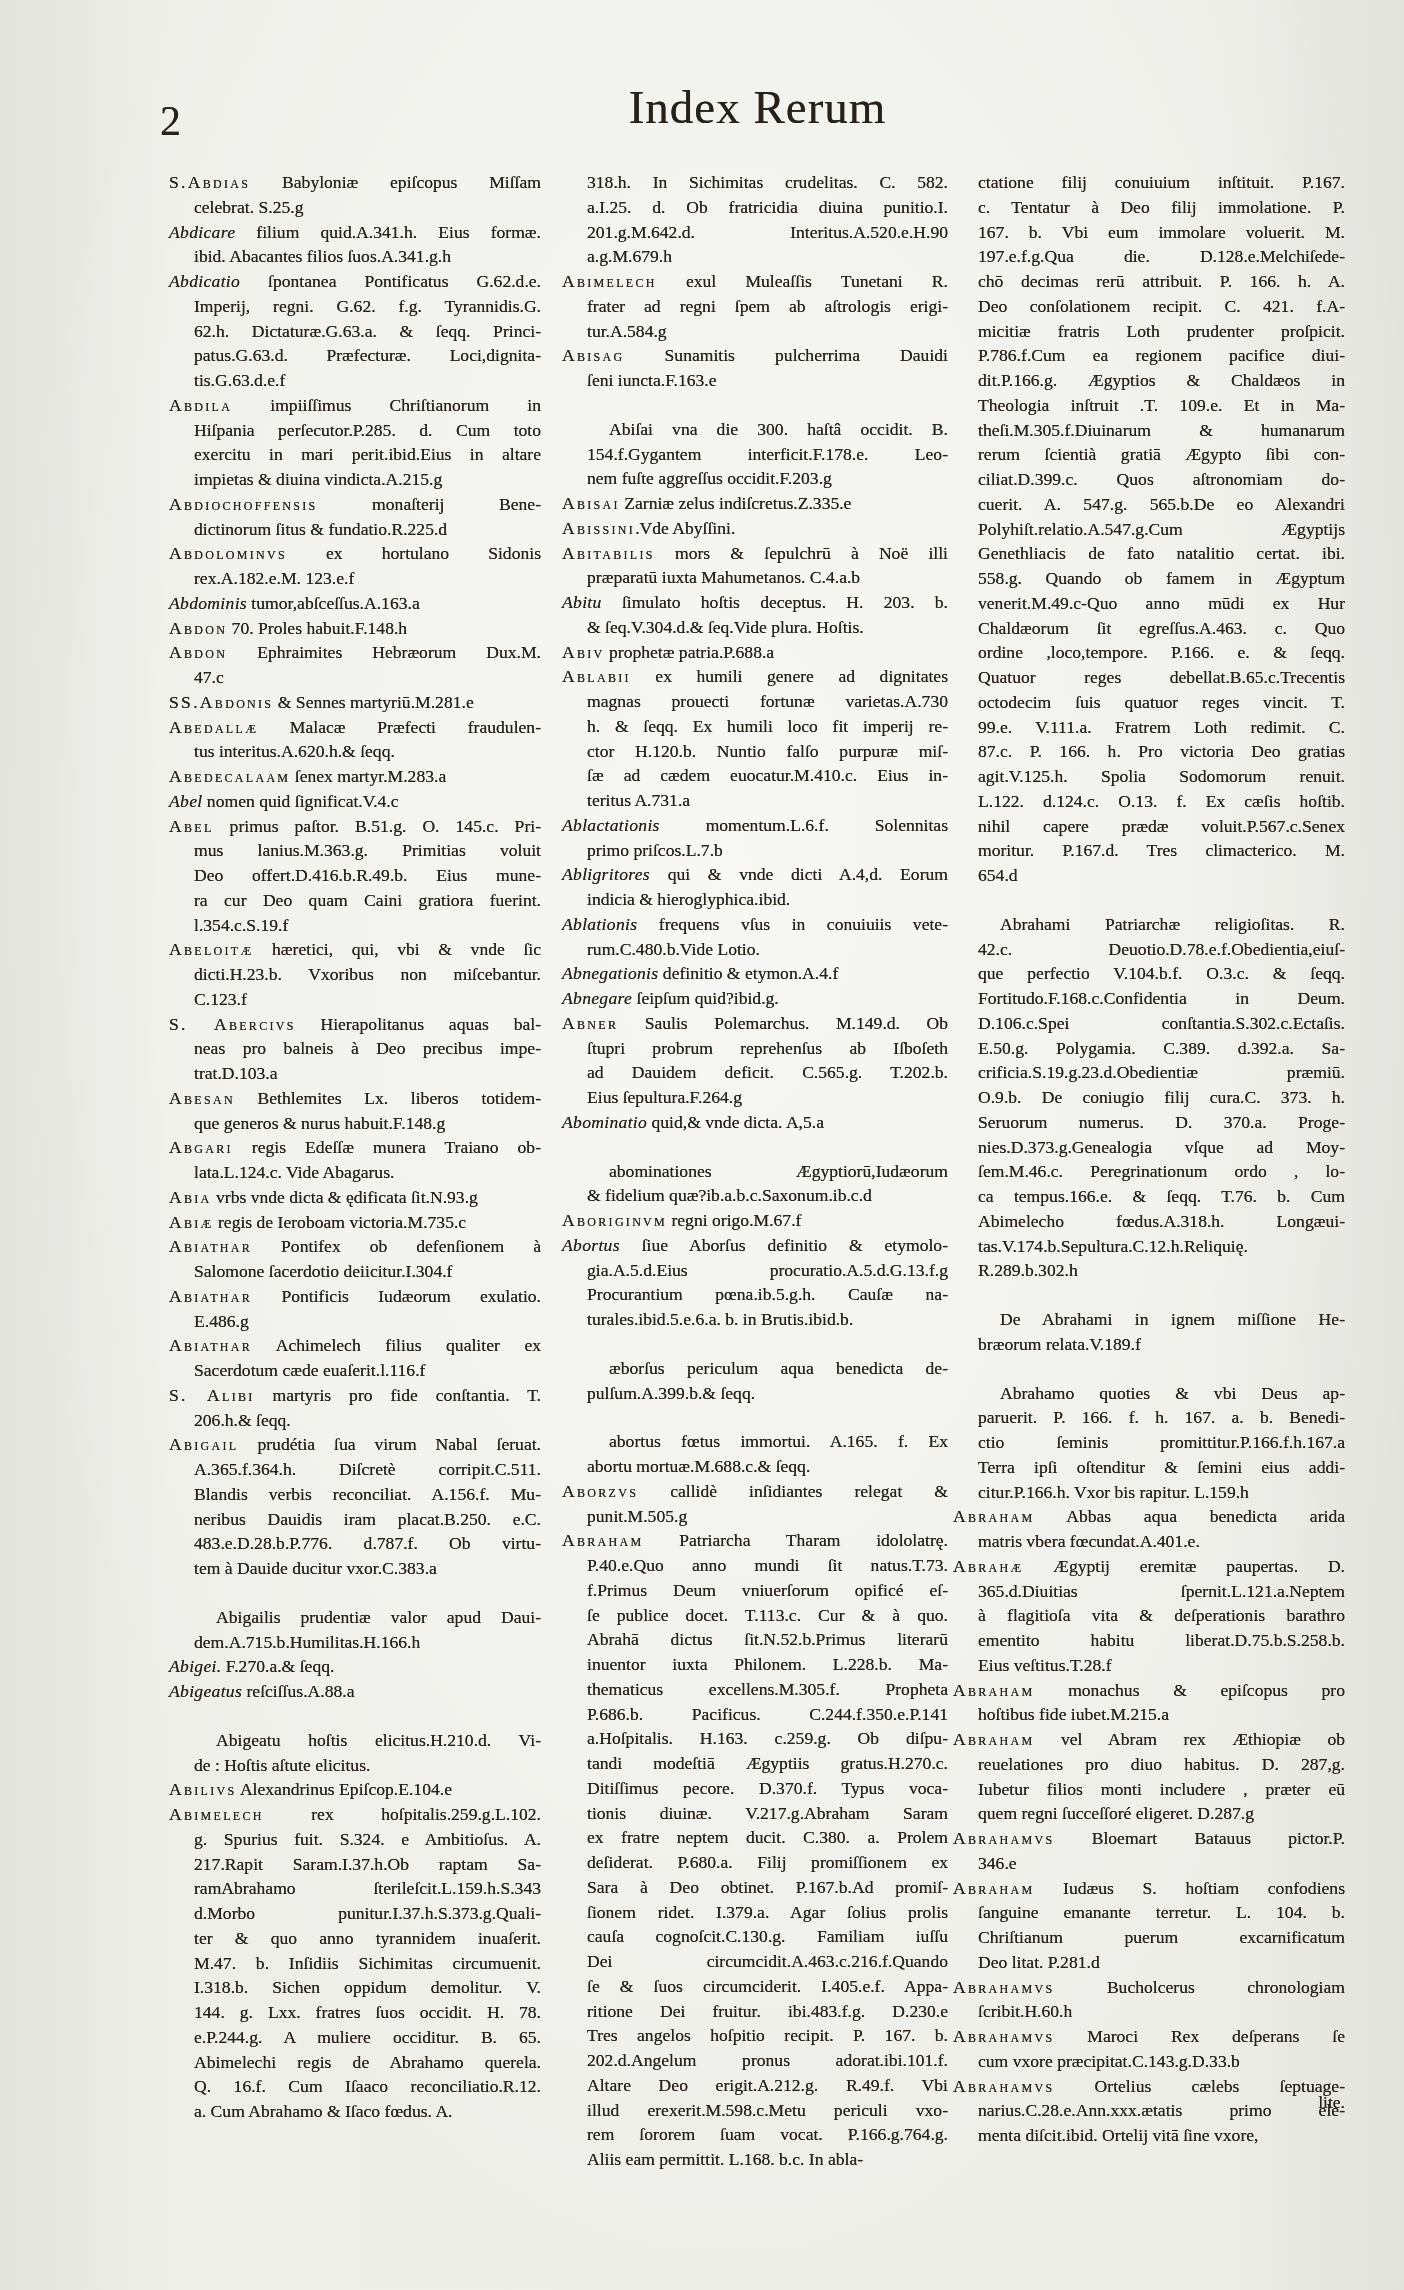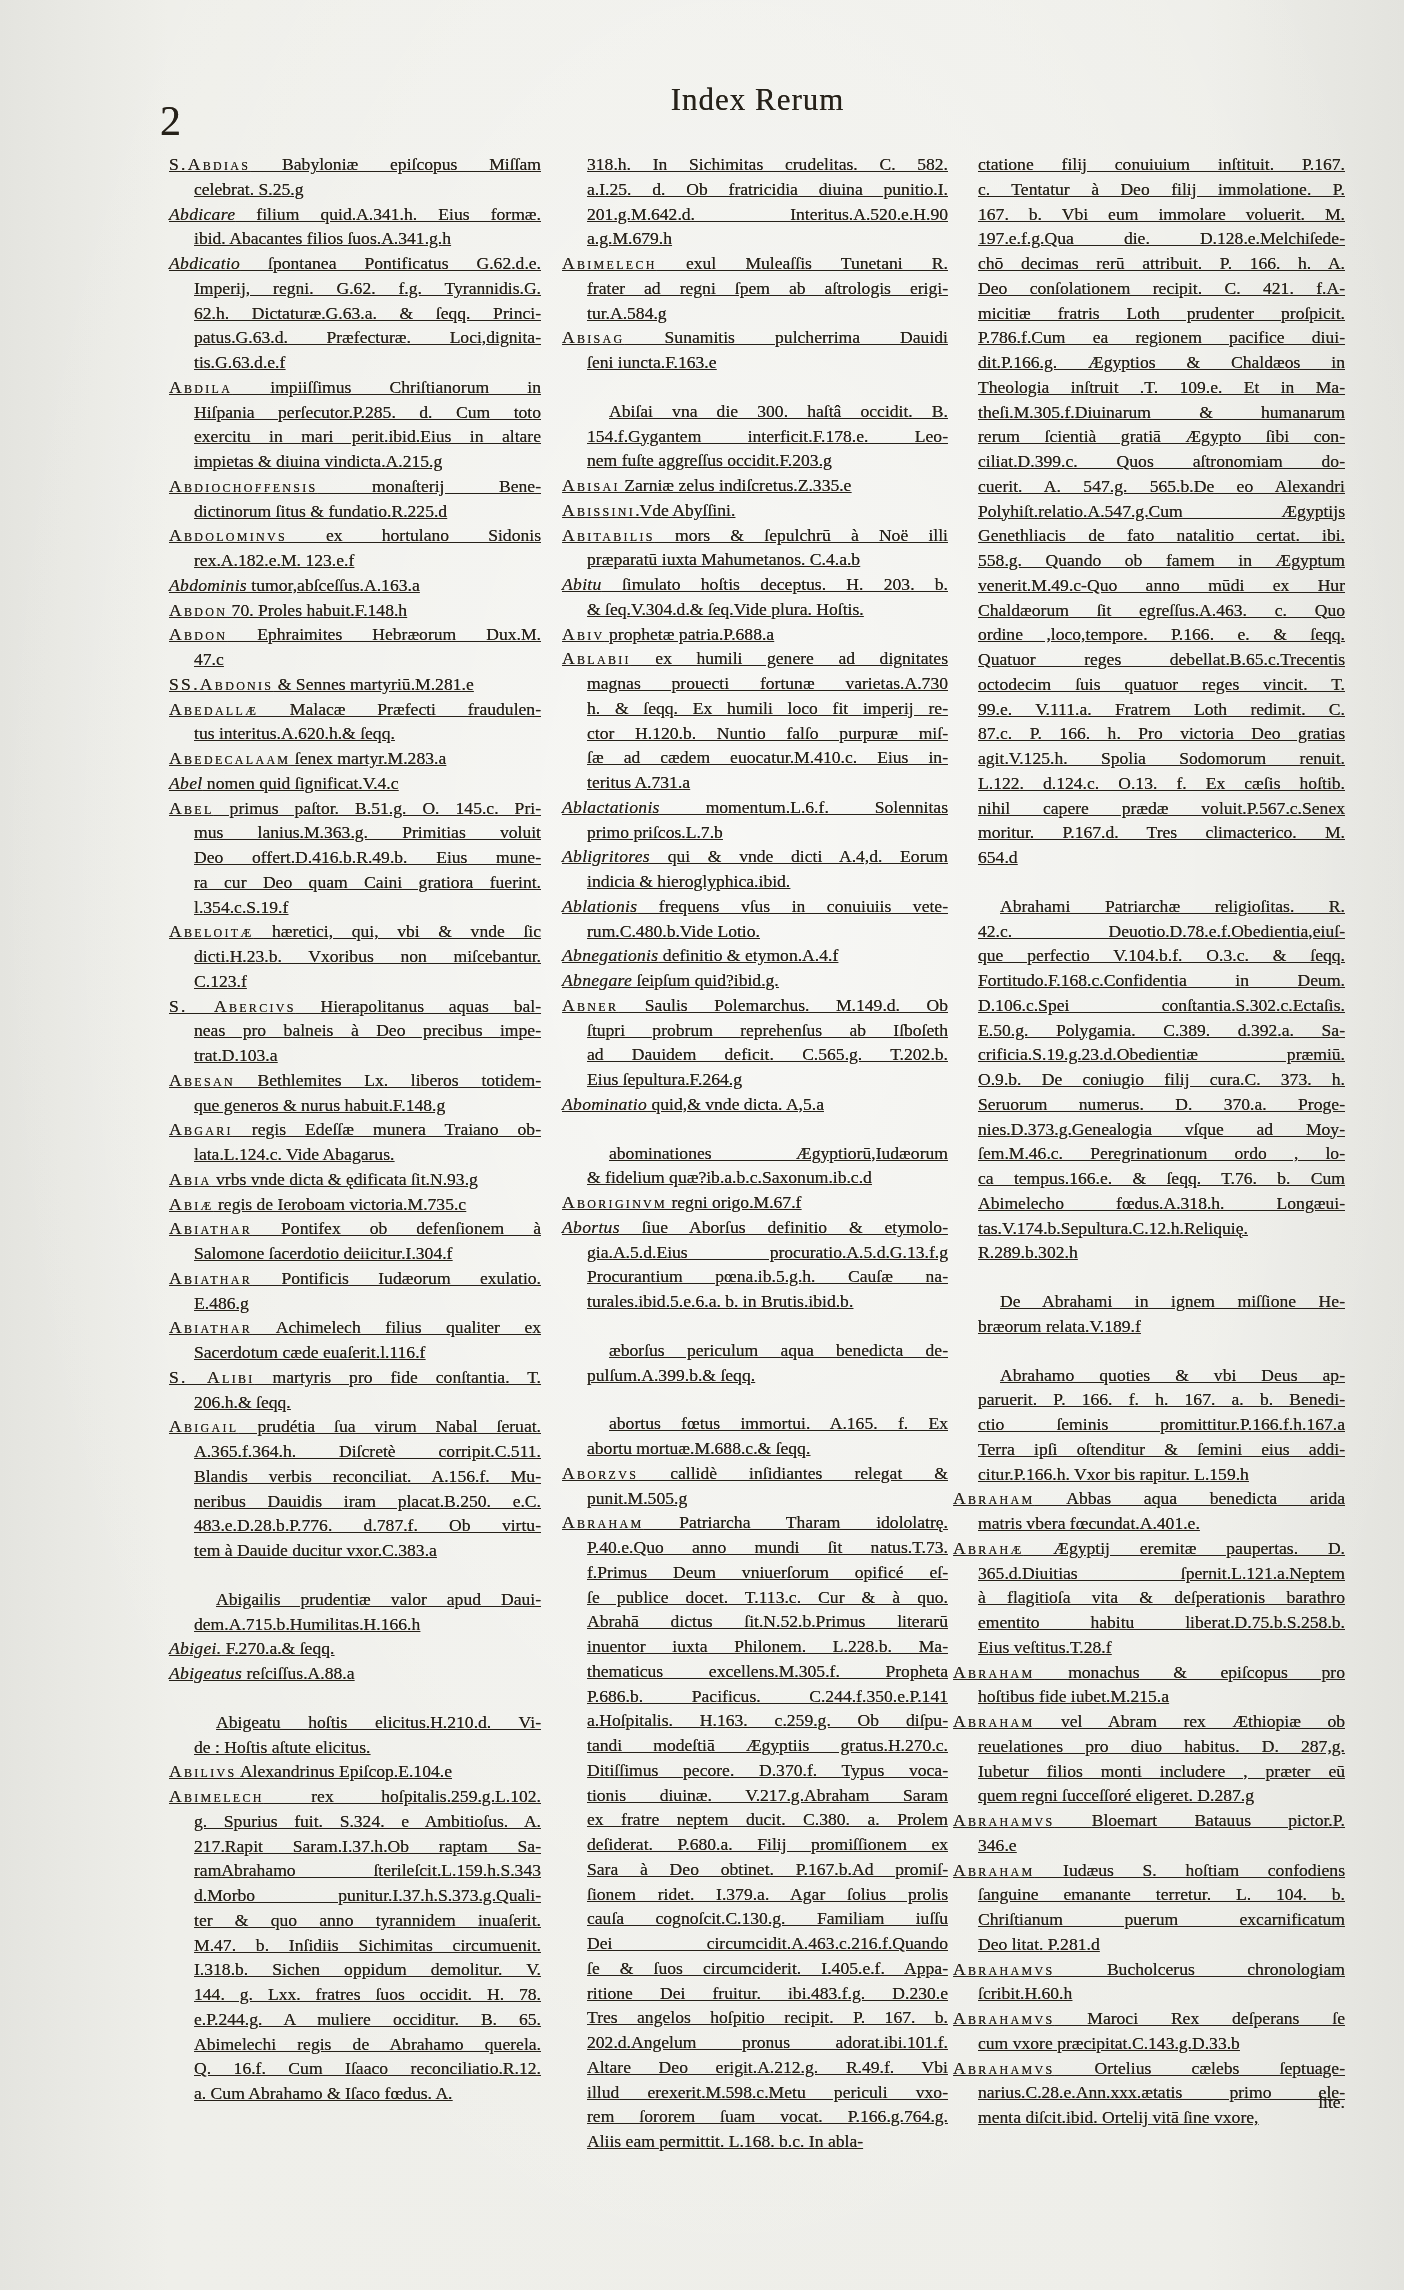--- a/index.html
+++ b/index.html
@@ -16,25 +16,25 @@
     overflow:hidden;
   }
   .page-number{
     position:absolute;left:160px;top:100px;
     font-size:42px;line-height:1;
     text-shadow:0 0 0.6px rgba(38,33,25,0.85);
   }
   .title{
     position:absolute;left:170px;top:84px;width:1175px;
     text-align:center;
-    font-size:31px;line-height:1;
+    font-size:47px;line-height:1;
     letter-spacing:1px;
     text-shadow:0 0 0.6px rgba(38,33,25,0.85);
   }
-  .col{position:absolute;top:152px;text-decoration:underline;}
+  .col{position:absolute;top:170px;}
   .col-1{left:169px;width:372px;}
   .col-2{left:562px;width:386px;}
   .col-3{left:953px;width:392px;}
   .line{
     font-size:17.6px;
     line-height:24.75px;height:24.75px;
     white-space:nowrap;
     text-shadow:0 0 0.55px rgba(40,34,24,0.8);
   }
   .line.i1{padding-left:25px;}

